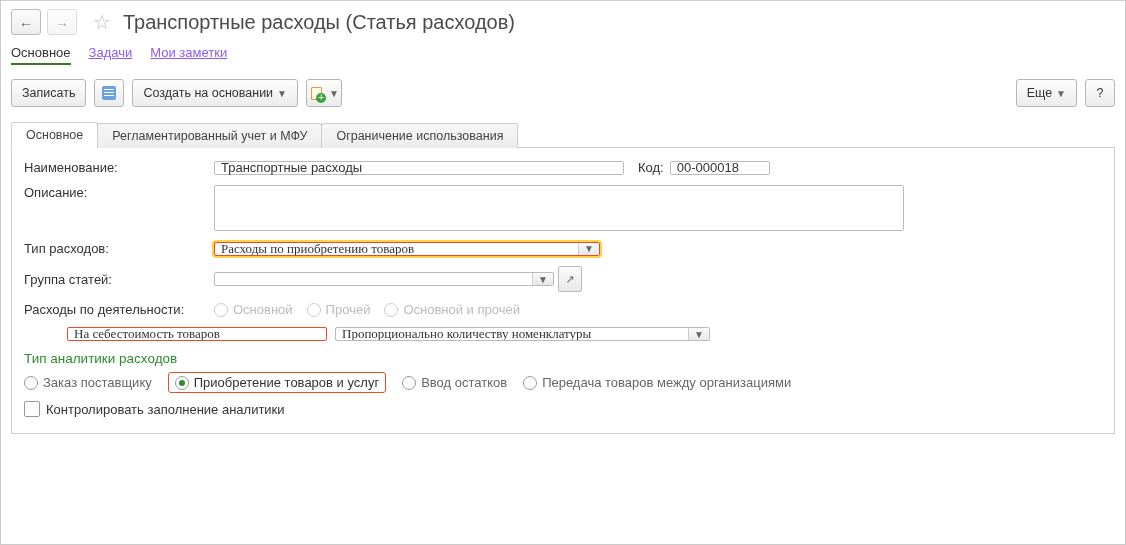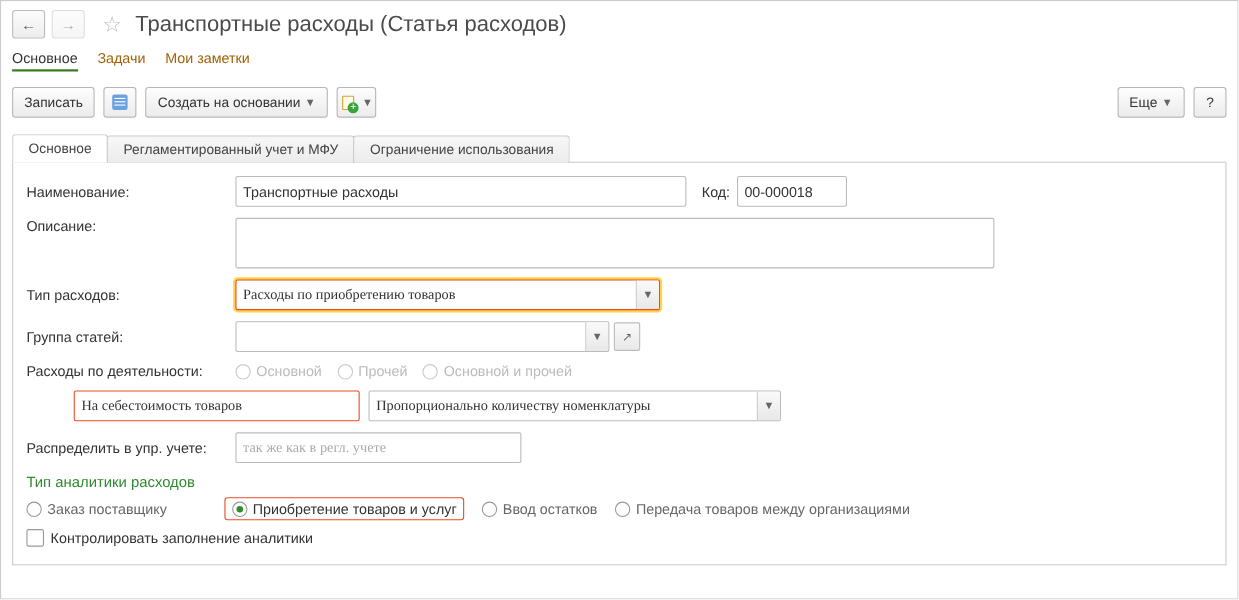--- a/index.html
+++ b/index.html
@@ -37,21 +37,21 @@
   .page-title { font-size: 20px; color: #4b4b4b; font-weight: normal; }
 
   
   .subnav { display: flex; gap: 18px; margin: 2px 0 14px 0; font-size: 13px; }
   .subnav a { text-decoration: none; cursor: pointer; }
   .subnav a.current {
     color: #333;
     border-bottom: 2px solid #3a7a1f;
     padding-bottom: 3px;
   }
-  .subnav a.link { color: #a16207; }
+  .subnav a.link { color: #8b5cf6; text-decoration: underline; }
 
   
   .toolbar {
     display: flex; align-items: center; gap: 8px;
     margin-bottom: 14px;
   }
   .btn {
     height: 26px;
     padding: 0 10px;
     border: 1px solid #b5b5b5;
@@ -129,21 +129,21 @@
     align-items: center;
     margin-bottom: 10px;
   }
   .form-row .label {
     width: 190px;
     flex: 0 0 190px;
     color: #333;
     font-size: 13px;
   }
   .input, textarea.input, .select-like, .combo {
-    height: 28px;
+    height: 14px;
     border: 1px solid #bbb;
     background: #fff;
     border-radius: 2px;
     font-size: 13px;
     padding: 2px 6px;
     box-sizing: border-box;
     display: inline-flex; align-items: center;
     color: #333;
   }
   textarea.input { height: 46px; resize: none; width: 690px; font-family: inherit; }
@@ -195,21 +195,21 @@
     font-size: 13px; color:#666; cursor: pointer;
   }
   .radio .dot {
     width: 12px; height: 12px; border:1px solid #999; border-radius:50%;
     display:inline-flex; align-items:center; justify-content:center;
     background:#fff;
   }
   .radio.selected .dot::after{
     content:""; width:6px; height:6px; border-radius:50%; background:#2e8b2e;
   }
-  .radio.selected { color:#333;margin-left:36px; }
+  .radio.selected { color:#333; }
   .radio.hl { border:1px solid #e74c24; padding: 2px 6px; border-radius:3px; }
 
   
   .section-title { color: #2e8b2e; font-size: 13.5px; margin: 8px 0 6px 0; }
 
   .final-radio-row { display:flex; align-items:center; gap: 16px; flex-wrap:wrap; margin-bottom:8px; }
 
   .checkbox-row { display:flex; align-items:center; gap:6px; font-size:13px; color:#333; }
   .checkbox {
     width:14px; height:14px; border:1px solid #999; border-radius:2px; background:#fff;
@@ -325,27 +325,20 @@
     <div class="form-row">
       <div class="combo combo-regl1">
         <span class="combo-text">На себестоимость товаров</span>
       </div>
       <div class="combo combo-regl2">
         <span class="combo-text">Пропорционально количеству номенклатуры</span>
         <span class="combo-btn">▼</span>
       </div>
     </div>
 
-    <div class="form-row">
-      <div class="label">Распределить в упр. учете:</div>
-      <div class="combo combo-upr1">
-        <span class="combo-text">так же как в регл. учете</span>
-      </div>
-      <div class="combo combo-regl2" style="visibility:hidden"></div>
-    </div>
 
     <div class="section-title">Тип аналитики расходов</div>
 
     <div class="final-radio-row">
       <label class="radio">
         <span class="dot"></span>
         <span>Заказ поставщику</span>
       </label>
       <label class="radio selected hl">
         <span class="dot"></span>

